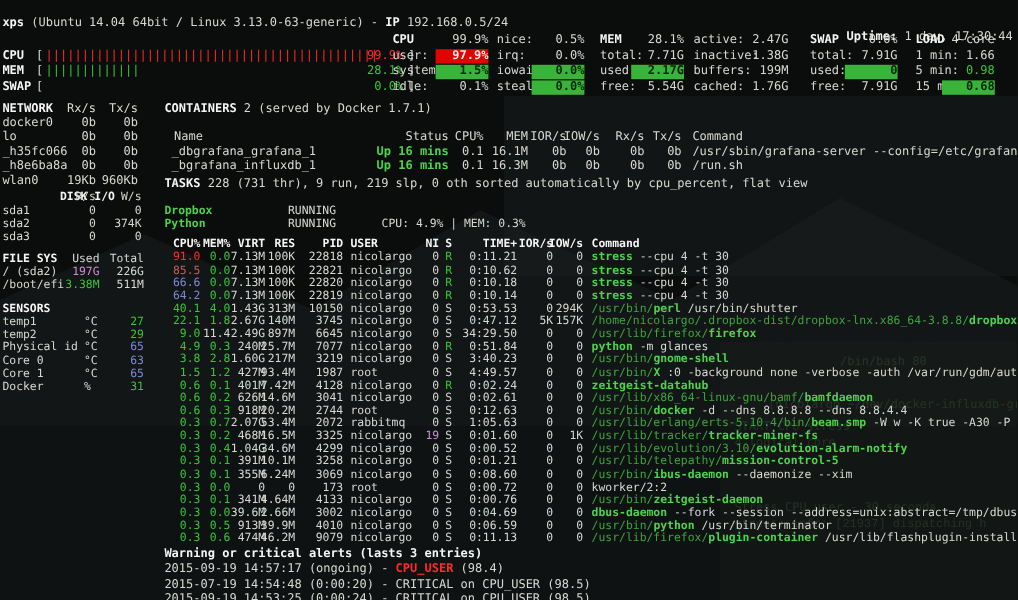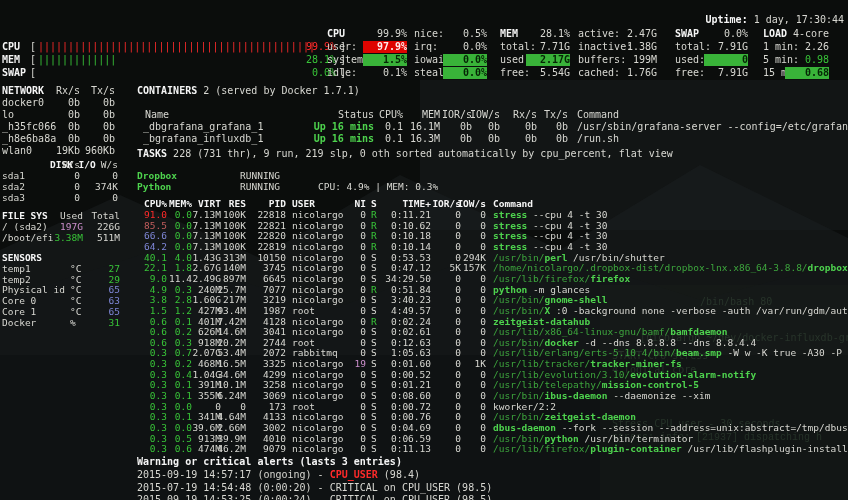--- a/index.html
+++ b/index.html
@@ -41,20 +41,21 @@
   <div id="ghost">
       <span class="ghost" style="left: 700px; top: 296px;">/bin/bash 80</span>
       <span class="ghost" style="left: 640px; top: 332px;">[nicolargo ~/dev/docker-influxdb-grafa</span>
       <span class="ghost" style="left: 612px; top: 350px;">START CPU stress</span>
       <span class="ghost" style="left: 612px; top: 364px;">4 logical core</span>
       <span class="ghost" style="left: 612px; top: 418px;">Stress CPU user - 30 seconds</span>
       <span class="ghost" style="left: 612px; top: 432px; font-family: Liberation Mono, monospace;">stress: info: [21937] dispatching h</span>
     </div>
 
   <div class="line" style="top:2px">
+    <span class="c" style="left:2px"><span class="b">xps</span><span> (Ubuntu 14.04 64bit / Linux 3.13.0-63-generic) - </span><span class="b">IP</span><span> 192.168.0.5/24</span></span>
     <span class="c" style="right:4px"><span class="b">Uptime:</span><span> 1 day, 17:30:44</span></span>
   </div>
 
 
   <div id="bars">
       <div class="line" style="top: 41px;"><span class="c b" style="left: 2px;">CPU</span><span class="c" style="left: 30px;">[</span><span class="c crit" style="left: 38px;">||||||||||||||||||||||||||||||||||||||||||||||</span><span class="c crit" style="right: 512px;">99.9%</span><span class="c" style="left: 340px;">]</span></div>
       <div class="line" style="top: 54px;"><span class="c b" style="left: 2px;">MEM</span><span class="c" style="left: 30px;">[</span><span class="c ok" style="left: 38px;">|||||||||||||</span><span class="c ok" style="right: 512px;">28.1%</span><span class="c" style="left: 340px;">]</span></div>
       <div class="line" style="top: 67px;"><span class="c b" style="left: 2px;">SWAP</span><span class="c" style="left: 30px;">[</span><span class="c ok" style="left: 38px;"></span><span class="c ok" style="right: 512px;">0.0%</span><span class="c" style="left: 340px;">]</span></div>
     </div>
   <div id="ql">
@@ -72,21 +73,21 @@
       <div class="line" style="top: 67px;"><span class="c" style="left: 500px;">free:</span><span class="c" style="right: 278px;">5.54G</span></div>
       <div class="line" style="top: 28px;"><span class="c" style="left: 578px;">active:</span><span class="c" style="right: 191px;">2.47G</span></div>
       <div class="line" style="top: 41px;"><span class="c" style="left: 578px;">inactive:</span><span class="c" style="right: 191px;">1.38G</span></div>
       <div class="line" style="top: 54px;"><span class="c" style="left: 578px;">buffers:</span><span class="c" style="right: 191px;">199M</span></div>
       <div class="line" style="top: 67px;"><span class="c" style="left: 578px;">cached:</span><span class="c" style="right: 191px; margin-left: 24px;">1.76G</span></div>
       <div class="line" style="top: 28px;"><span class="c b" style="left: 675px;">SWAP</span><span class="c" style="right: 100px;">0.0%</span></div>
       <div class="line" style="top: 41px;"><span class="c" style="left: 675px;">total:</span><span class="c" style="right: 100px;">7.91G</span></div>
       <div class="line" style="top: 54px;"><span class="c" style="left: 675px;">used:</span><span class="c bgok vbox" style="right: 100px;">0</span></div>
       <div class="line" style="top: 67px;"><span class="c" style="left: 675px;">free:</span><span class="c" style="right: 100px;">7.91G</span></div>
       <div class="line" style="top: 28px;"><span class="c b" style="left: 763px;">LOAD</span><span class="c" style="right: 19px;">4-core</span></div>
-      <div class="line" style="top: 41px;"><span class="c" style="left: 763px;">1 min:</span><span class="c" style="right: 19px;">2.26</span></div>
+      <div class="line" style="top: 41px;"><span class="c" style="left: 763px;">1 min:</span><span class="c" style="right: 19px;">1.66</span></div>
       <div class="line" style="top: 54px;"><span class="c" style="left: 763px;">5 min:</span><span class="c ok" style="right: 19px;">0.98</span></div>
       <div class="line" style="top: 67px;"><span class="c" style="left: 763px;">15 min:</span><span class="c bgok vbox" style="right: 19px;">0.68</span></div>
     </div>
   <div id="net">
       <div class="line" style="top: 85px;"><span class="c b" style="left: 2px;">NETWORK</span><span class="c" style="right: 768px;">Rx/s</span><span class="c" style="right: 733px;">Tx/s</span></div>
       <div class="line" style="top: 97px;"><span class="c" style="left: 2px;">docker0</span><span class="c" style="right: 768px;">0b</span><span class="c" style="right: 733px;">0b</span></div>
       <div class="line" style="top: 109px;"><span class="c" style="left: 2px;">lo</span><span class="c" style="right: 768px;">0b</span><span class="c" style="right: 733px;">0b</span></div>
       <div class="line" style="top: 121px;"><span class="c" style="left: 2px;">_h35fc066</span><span class="c" style="right: 768px;">0b</span><span class="c" style="right: 733px;">0b</span></div>
       <div class="line" style="top: 133px;"><span class="c" style="left: 2px;">_h8e6ba8a</span><span class="c" style="right: 768px;">0b</span><span class="c" style="right: 733px;">0b</span></div>
       <div class="line" style="top: 145px;"><span class="c" style="left: 2px;">wlan0</span><span class="c" style="right: 768px;">19Kb</span><span class="c" style="right: 733px;">960Kb</span></div>

